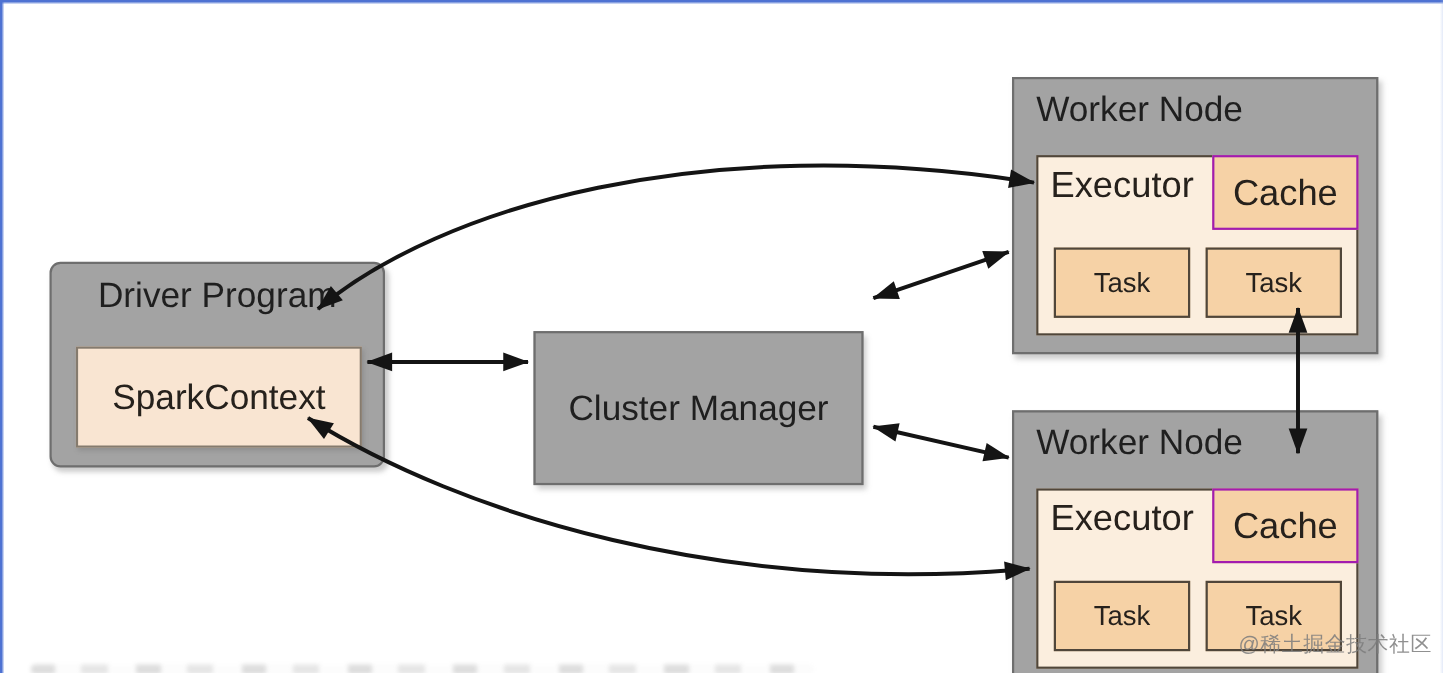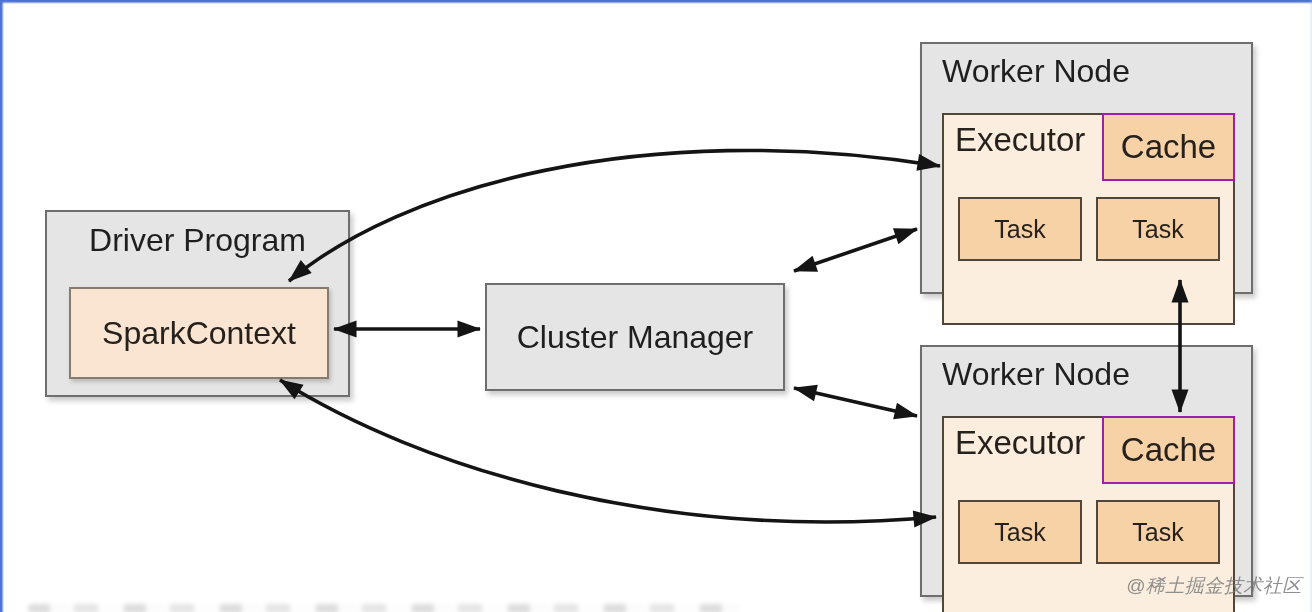--- a/index.html
+++ b/index.html
@@ -4,47 +4,48 @@
 <style>
   * { margin:0; padding:0; box-sizing:border-box; }
   html,body { background:#ffffff; }
   .canvas {
     position:relative; width:1312px; height:612px;
     background:#ffffff; overflow:hidden;
     font-family:"Liberation Sans", sans-serif;
     color:#26211c;
   }
   .box {
-    position:absolute; background:#e5e5e5;
+    position:absolute; background:#a3a3a3;
     border:2px solid #6e6e6e;
     box-shadow:3px 4px 5px rgba(110,110,110,0.35);
+    margin-top:28px;
   }
   
-  .driver { left:45px; top:210px; width:305px; height:187px; }
+  .driver { left:45px; top:210px; width:305px; height:187px;border-radius:10px; }
   .driver-title { margin-top:10px; text-align:center; font-size:32px; color:#1f1f1f; }
   .spark-context {
     position:absolute; left:22px; top:75px; width:260px; height:92px;
     background:#f9e5d2; border:2px solid #857b6e;
     box-shadow:2px 3px 4px rgba(110,110,110,0.35);
     display:flex; align-items:center; justify-content:center;
     font-size:32px;
   }
   
   .cluster-manager {
-    left:485px; top:283px; width:300px; height:108px;
+    left:485px; top:273px; width:300px; height:140px;
     display:flex; align-items:center; justify-content:center;
     font-size:32px; color:#1f1f1f;
   }
   
   .worker { width:333px; height:252px; }
   .worker-1 { left:920px; top:42px; }
   .worker-2 { left:920px; top:345px; }
   .worker-title { position:absolute; left:20px; top:9px; font-size:32px; color:#1f1f1f; }
   .executor {
-    position:absolute; left:20px; top:69px; width:293px; height:212px;
+    position:absolute; left:20px; top:69px; width:293px; height:164px;
     background:#fbeede; border:2px solid #50463a;
   }
   .executor-label { position:absolute; left:11px; top:6px; font-size:33px; }
   .cache {
     position:absolute; top:-2px; right:-2px; width:133px; height:68px;
     background:#f6d2a6; border:2px solid #a21caf;
     display:flex; align-items:center; justify-content:center; font-size:33px;
   }
   .task {
     position:absolute; top:82px; width:124px; height:64px;
@@ -52,21 +53,21 @@
     display:flex; align-items:center; justify-content:center; font-size:25px;
   }
   .task-1 { left:14px; }
   .task-2 { left:152px; }
   
   .arrows { position:absolute; left:0; top:0; width:1312px; height:612px; z-index:5; pointer-events:none; }
   .conn { fill:none; stroke:#141414; stroke-width:3.6; marker-start:url(#ah); marker-end:url(#ah); }
   
   .watermark {
     position:absolute; left:1126px; top:573px; z-index:6;
-    font-size:19px; color:rgba(125,125,125,0.85); letter-spacing:0.5px; white-space:nowrap;font-style:italic;
+    font-size:19px; color:rgba(125,125,125,0.85); letter-spacing:0.5px; white-space:nowrap;
   }
   
   .edge-top { position:absolute; left:0; top:0; width:100%; height:4px; z-index:9;
     background:linear-gradient(180deg, #4e72d2 35%, rgba(255,255,255,0)); }
   .edge-left { position:absolute; left:0; top:0; width:4px; height:100%; z-index:9;
     background:linear-gradient(90deg, #4e72d2 35%, rgba(255,255,255,0)); }
   .edge-right { position:absolute; right:0; top:0; width:3px; height:100%; z-index:9; opacity:0.3;
     background:linear-gradient(270deg, #9db4e8, rgba(255,255,255,0)); }
   
   .bottom-smudge {

